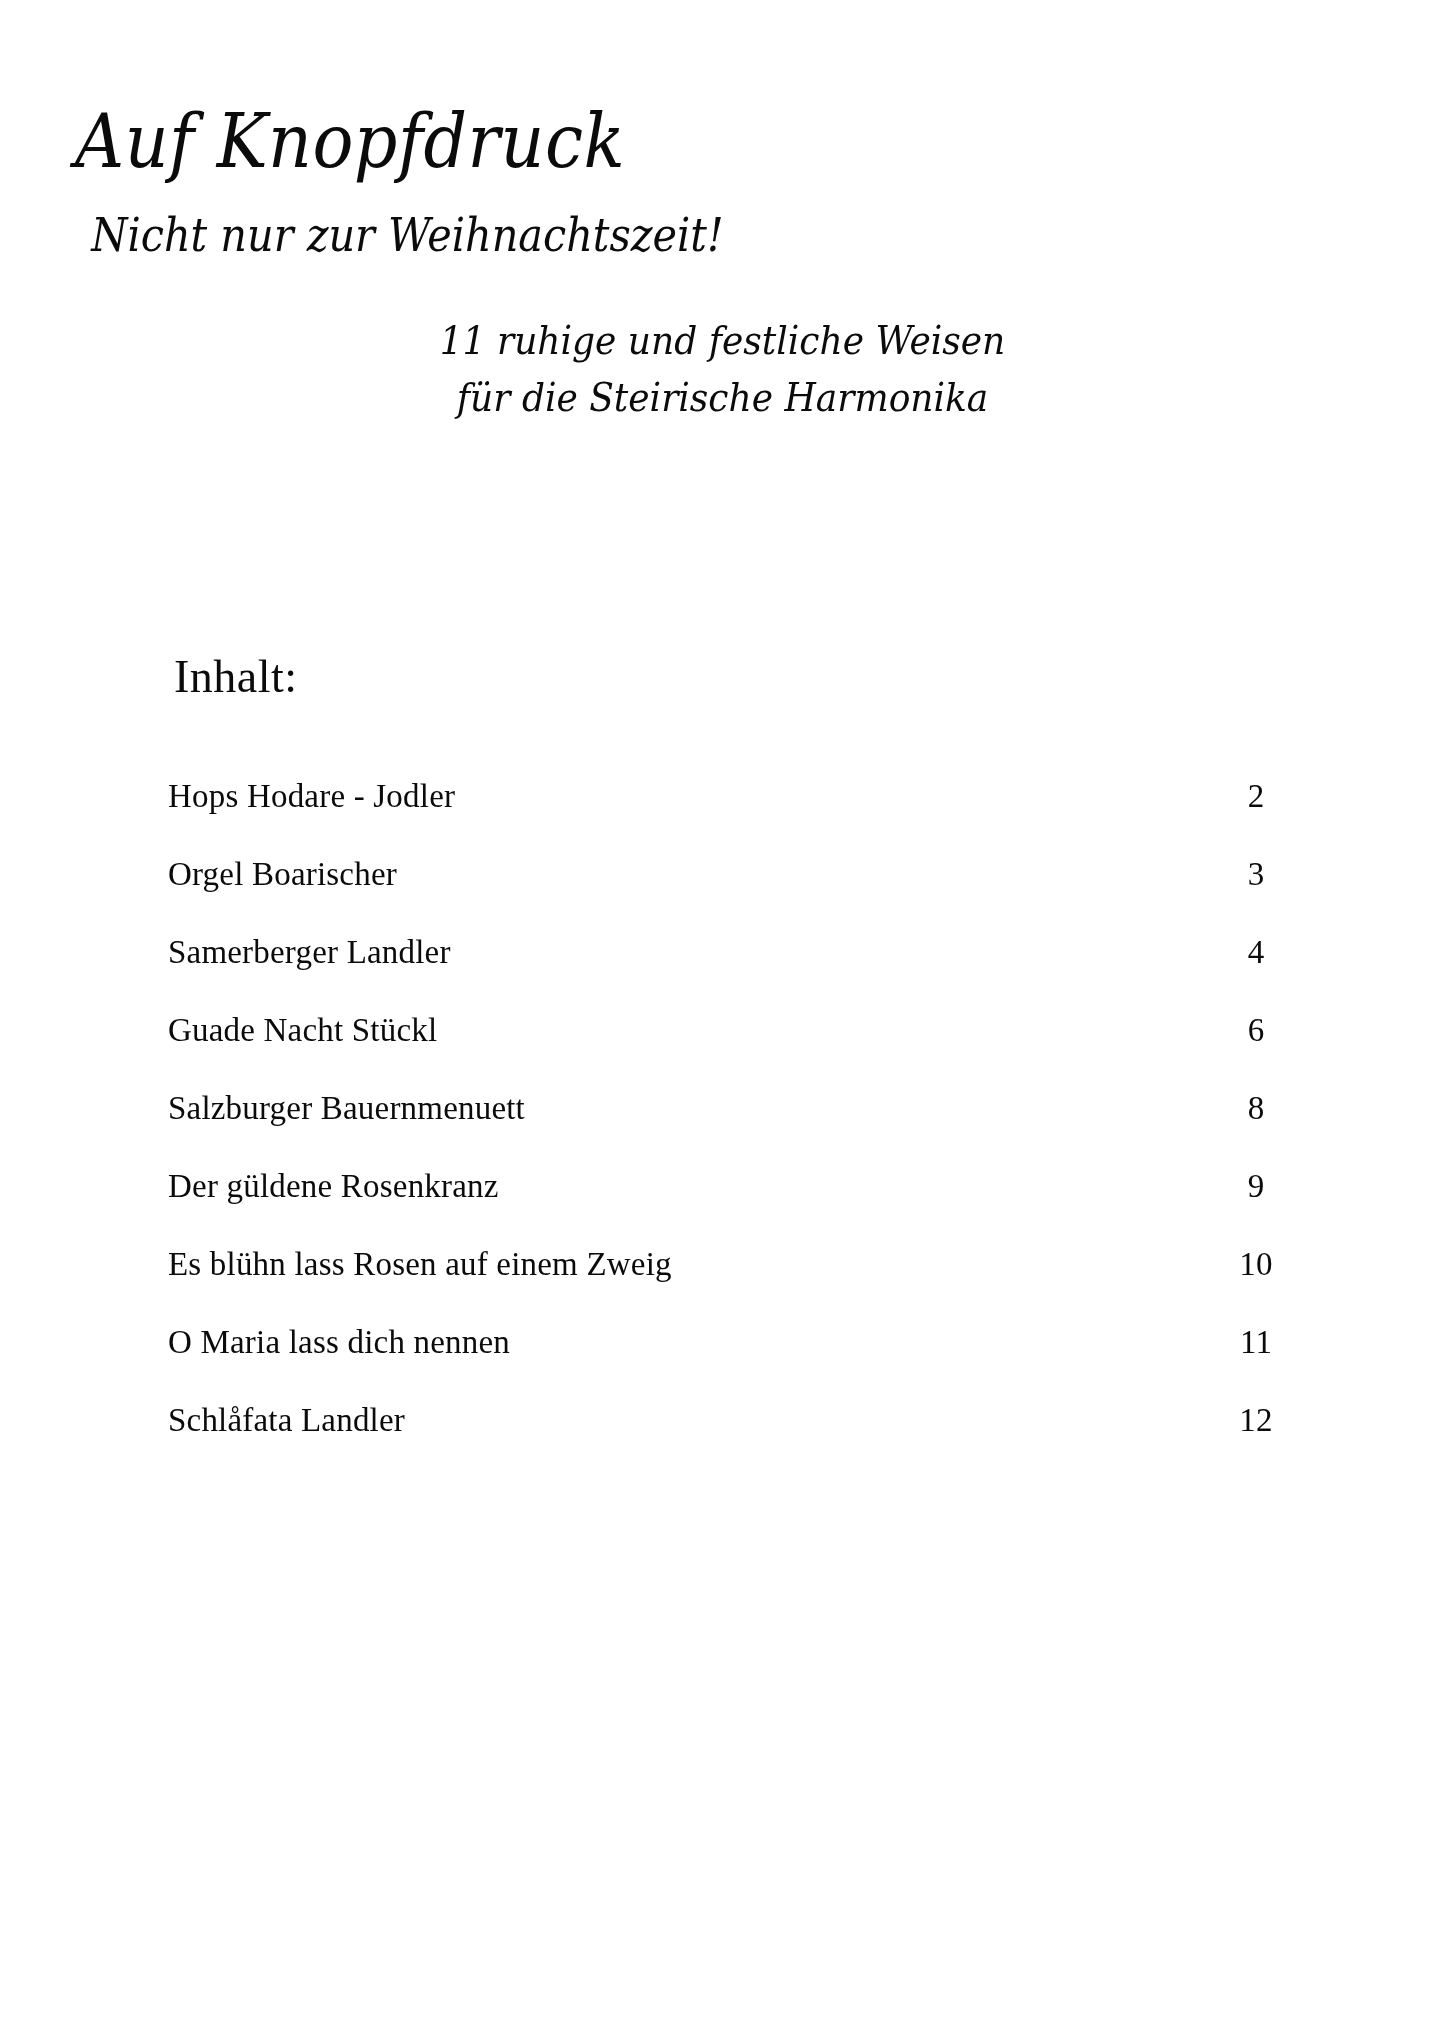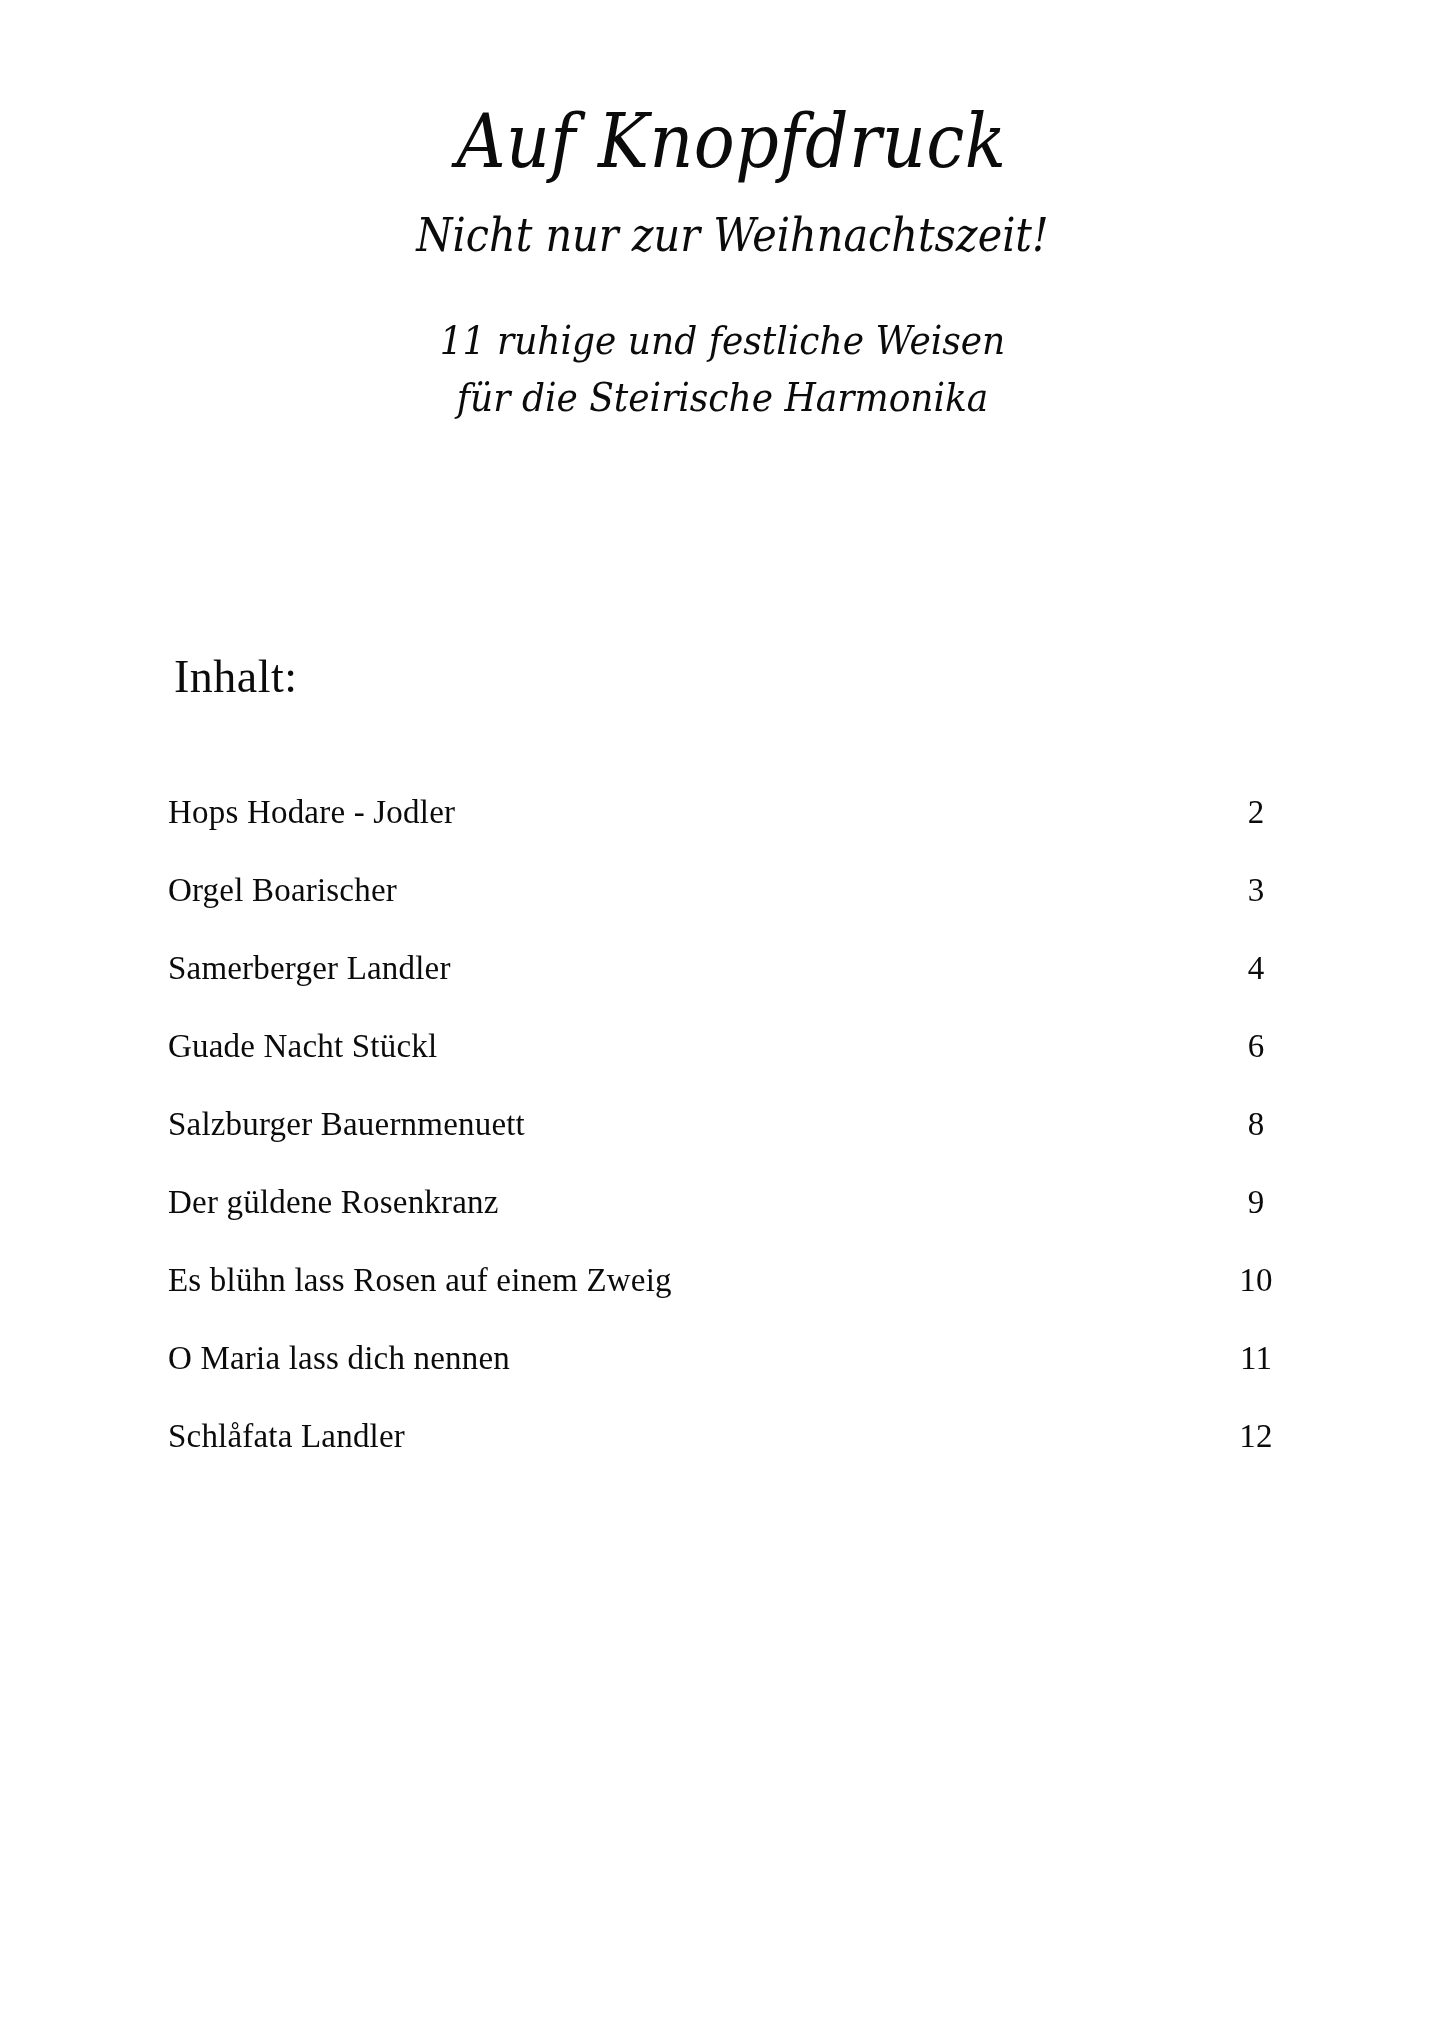--- a/index.html
+++ b/index.html
@@ -18,21 +18,21 @@
     overflow: hidden;
     box-sizing: border-box;
   }
 
   
   .title-block {
     position: absolute;
     left: 0;
     top: 104px;
     width: 1445px;
-    text-align: center;
+    text-align: left;
   }
 
   .doc-title {
     font-family: "DejaVu Serif", "Liberation Serif", serif;
     font-style: italic;
     font-weight: 400;
     font-size: 74px;
     line-height: 1.0;
     letter-spacing: 0.5px;
     margin: 0 0 0 18px;
@@ -99,21 +99,20 @@
     height: 78px;
     font-family: "Liberation Serif", "DejaVu Serif", serif;
     font-weight: 400;
     font-size: 33px;
     line-height: 1.0;
   }
 
   .toc-title {
     white-space: nowrap;
     letter-spacing: 0.2px;
-    margin-top: 16px;
   }
 
   .toc-page {
     width: 64px;
     text-align: center;
     white-space: nowrap;
     letter-spacing: 0.2px;
   }
 </style>
 </head>

